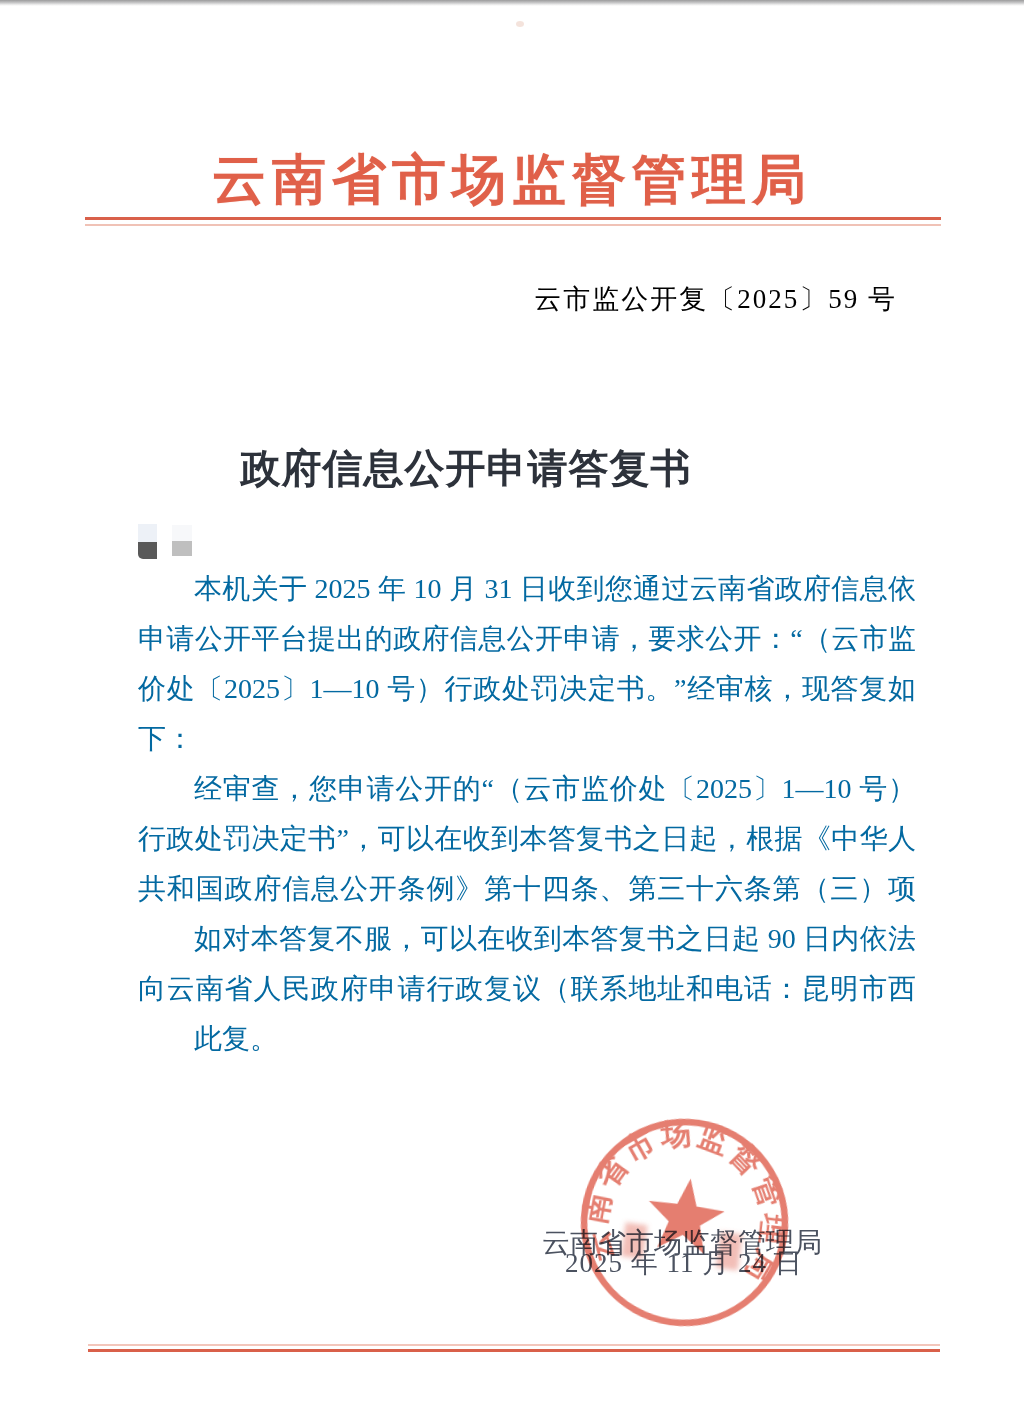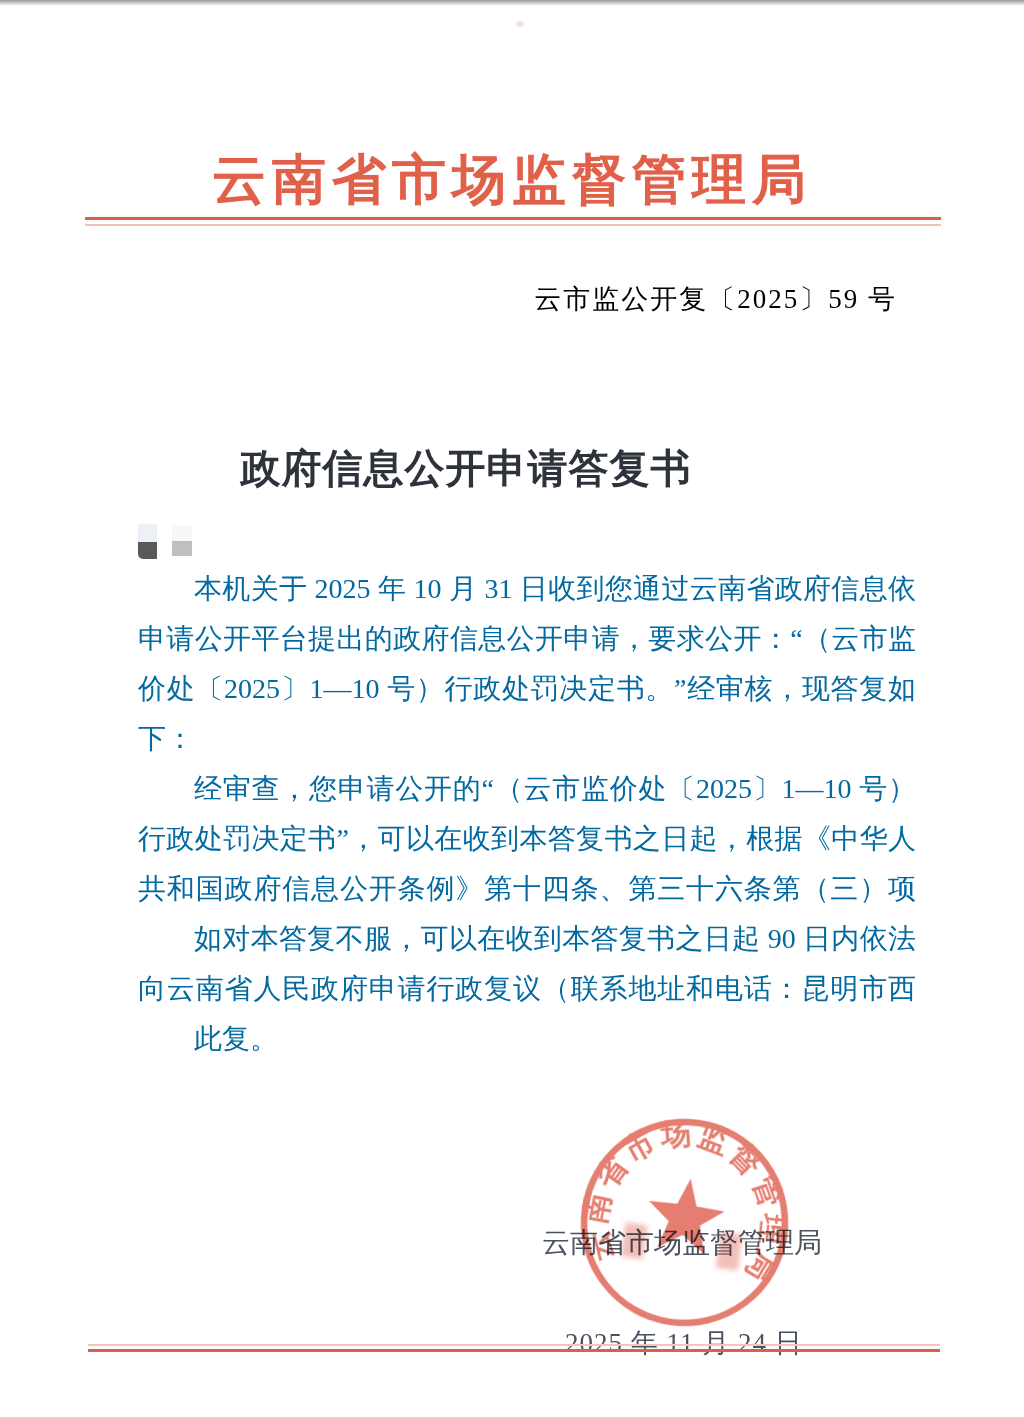--- a/index.html
+++ b/index.html
@@ -45,21 +45,21 @@
   .bline{
     height:50px;line-height:50px;font-size:28px;overflow:hidden;white-space:normal;
   }
   .bline.fill{text-align:justify;text-align-last:justify;}
   .bline.indent{text-indent:56px;}
   .signature-agency{
     position:absolute;left:542px;top:1224px;font-size:28px;color:#4b5260;
     letter-spacing:0;white-space:nowrap;
   }
   .signature-date{
-    position:absolute;left:565px;top:1325px;font-size:27px;color:#4b5260;
+    position:absolute;left:565px;top:1245px;font-size:27px;color:#4b5260;
     letter-spacing:1px;white-space:nowrap;
   }
   .seal{
     position:absolute;left:574px;top:1112px;width:221px;height:221px;
     transform:rotate(8deg);opacity:.75;mix-blend-mode:multiply;
   }
 </style>
 </head>
 <body>
 

